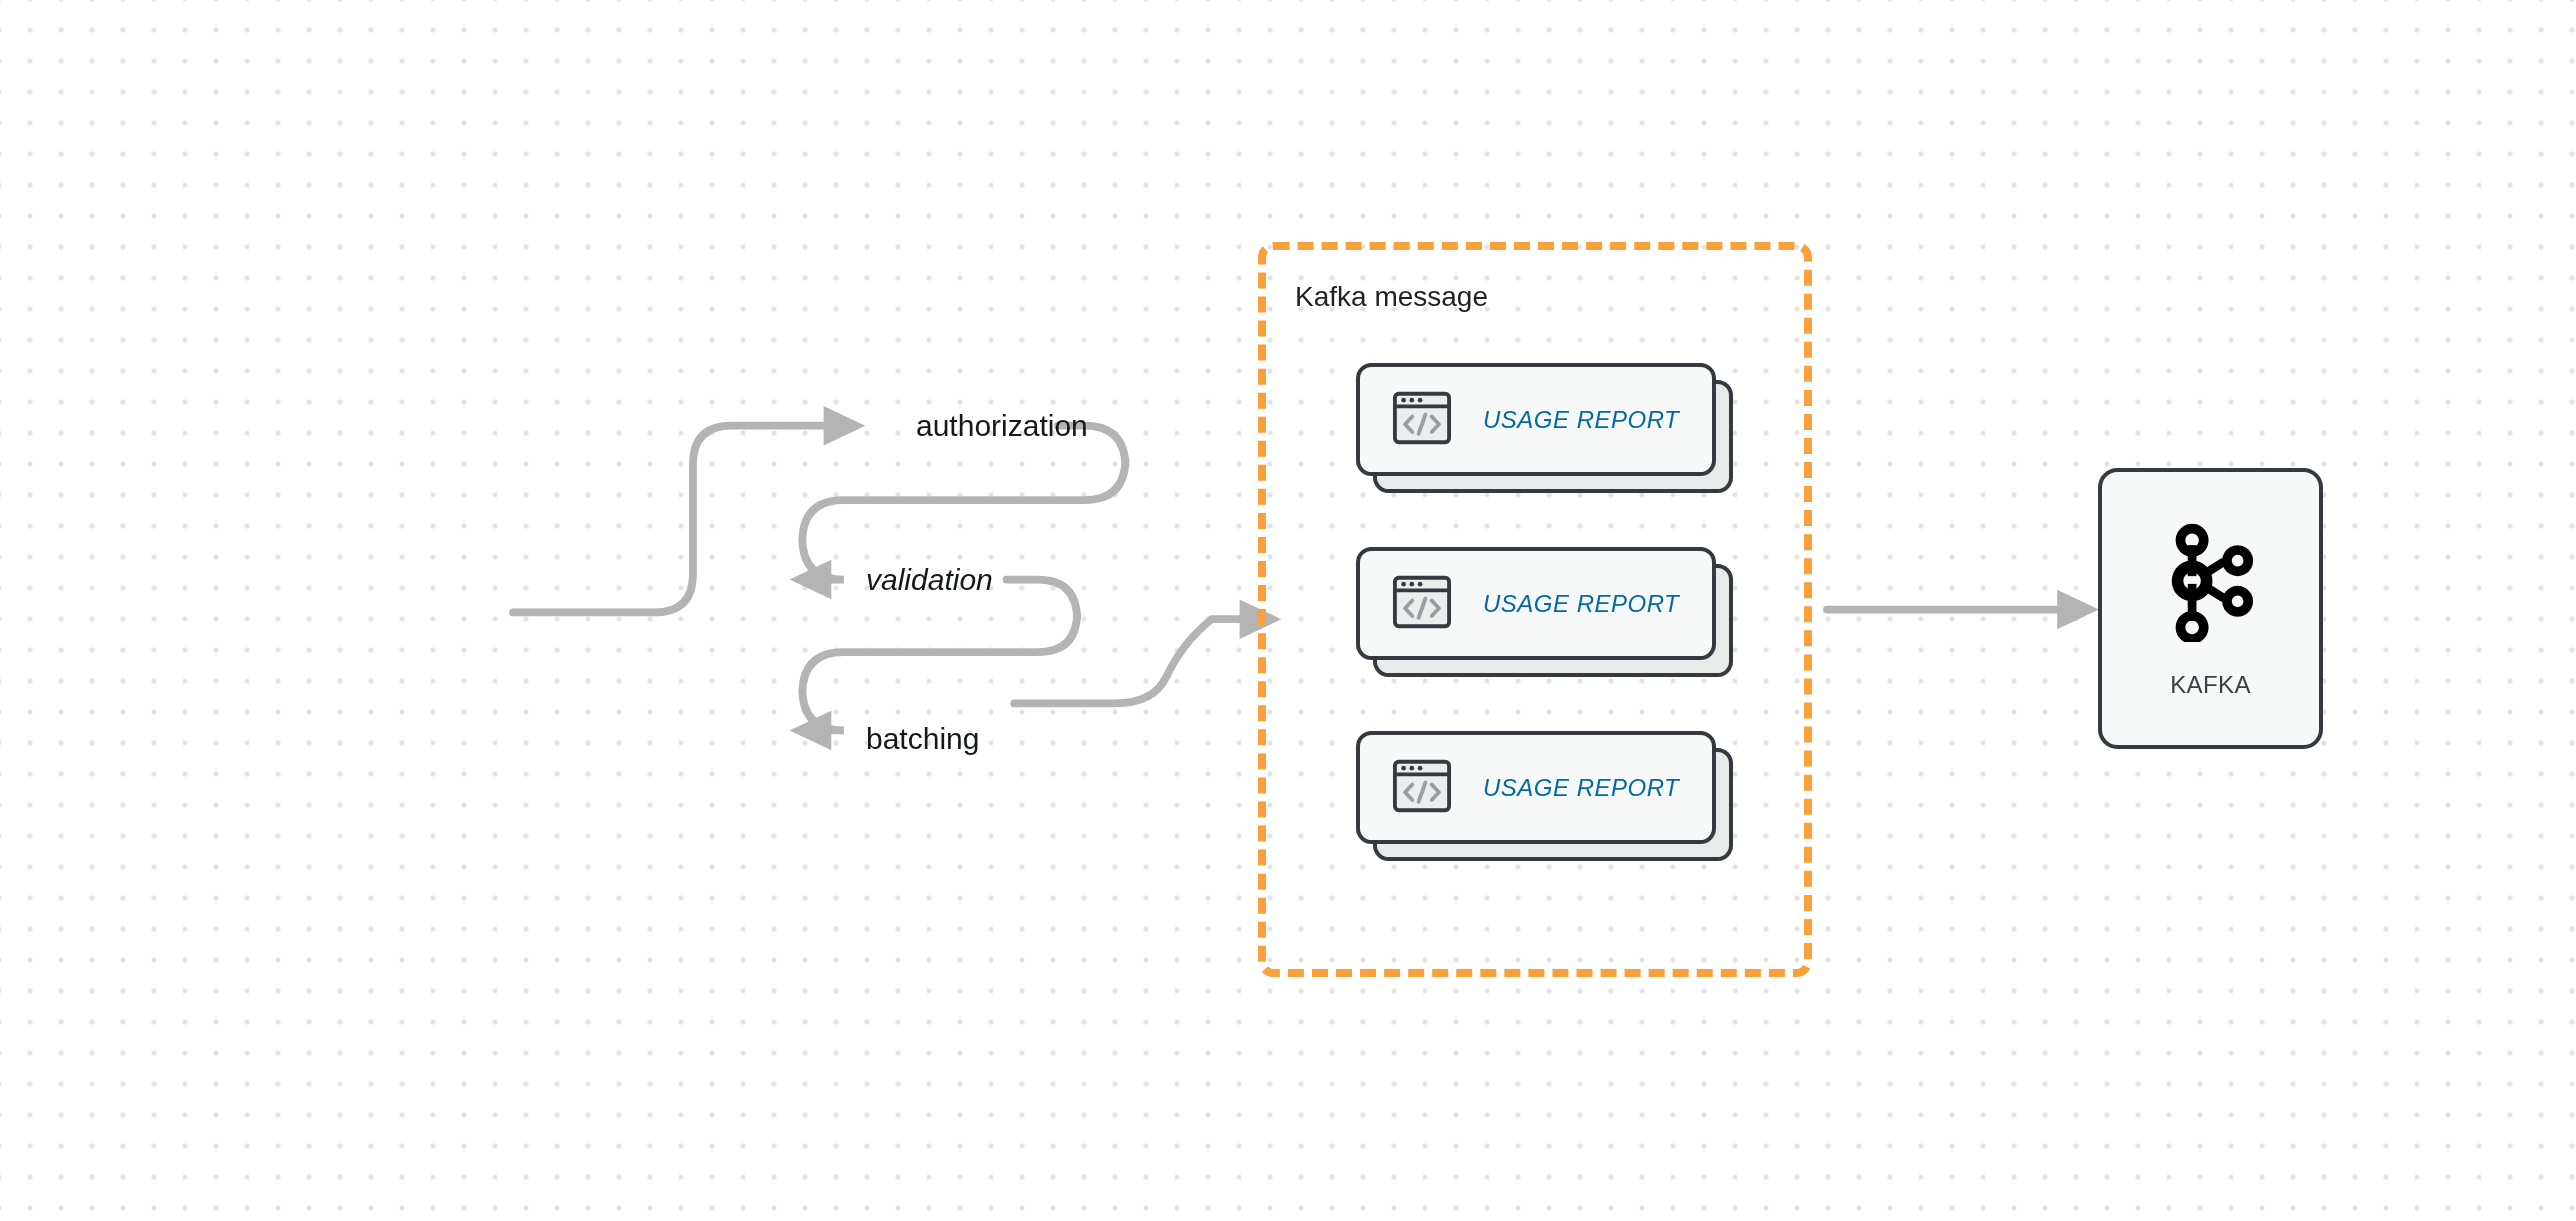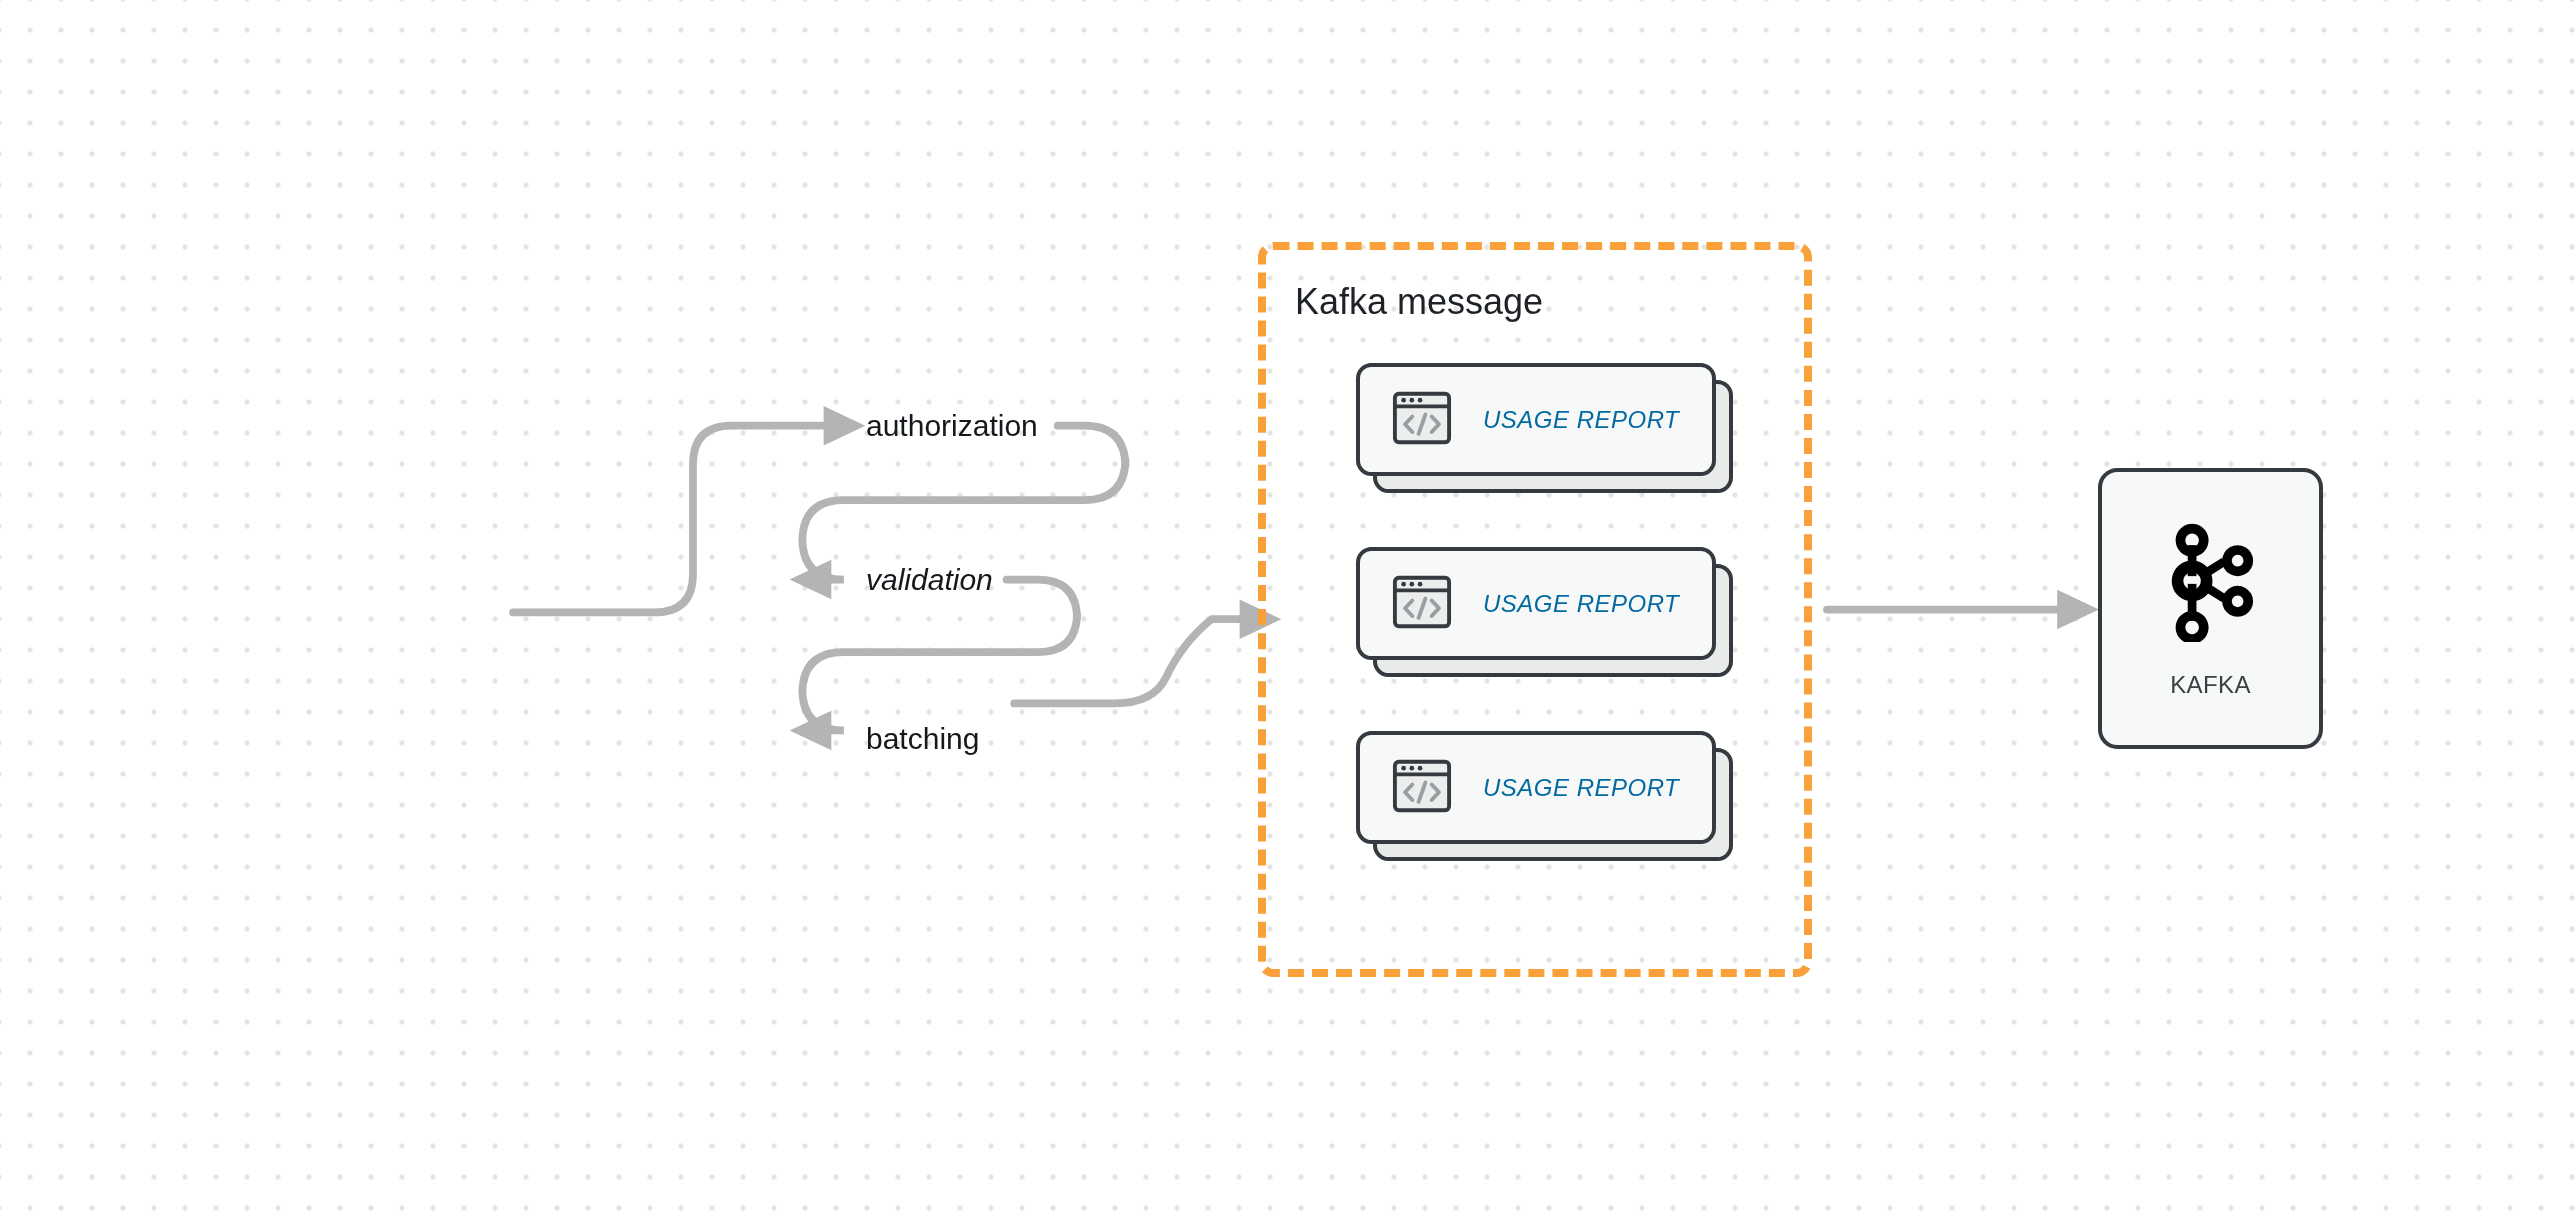--- a/index.html
+++ b/index.html
@@ -72,21 +72,21 @@
     width: 554px;
     height: 735px;
     box-sizing: border-box;
     border: 8.7px dashed #f9a03a;
     border-radius: 15.5px;
   }
   #kafka-message-title {
     position: absolute;
     left: 1295px;
     top: 281px;
-    font-size: 36px;
+    font-size: 28px;
     color: #1e2227;
     white-space: nowrap;
   }
 
   
   .report-card-wrap {
     position: absolute;
     width: 377px;
     height: 131px;
   }
@@ -155,21 +155,21 @@
 
       <path d="M 1040 599 L 1072 599 Q 1113 599 1113 640 L 1113 633 Q 1113 674 1072 674 L 872 674 Q 829 674 829 717 L 829 712 Q 829 755 872 755 L 855 755" marker-end="url(#arrowhead)"></path>
 
       <path d="M 1048 727 L 1152 727 Q 1192 727 1205 700 Q 1222 664 1252 640 L 1285 640" marker-end="url(#arrowhead)"></path>
 
       <path d="M 1888 630 L 2130 630" marker-end="url(#arrowhead)"></path>
     </g>
   </svg>
 
 
-  <div class="step-label" style="left:866px; top:409px;">authorization</div>
+  <div class="step-label" style="left:916px; top:409px;">authorization</div>
   <div class="step-label" style="left:866px; top:563px;font-style:italic;">validation</div>
   <div class="step-label" style="left:866px; top:722px;">batching</div>
 
   <div id="kafka-message-group"></div>
   <div id="kafka-message-title">Kafka message</div>
 
   <div class="report-card-wrap" style="left:1356px; top:363px;">
     <div class="report-card-back"></div>
     <div class="report-card-front">
       <span class="report-icon">

